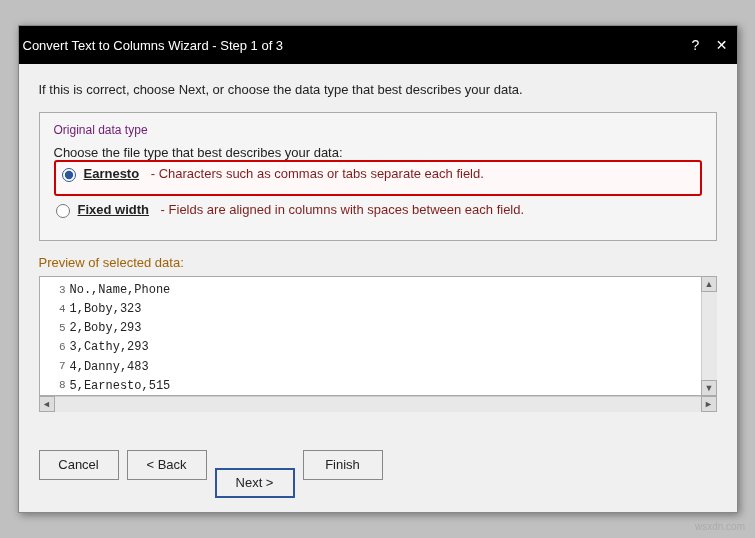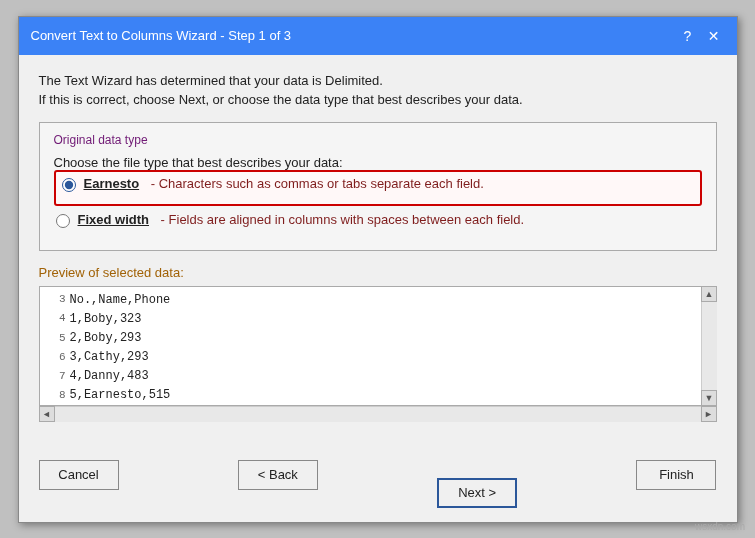--- a/index.html
+++ b/index.html
@@ -13,23 +13,23 @@
       font-family: 'Segoe UI', Arial, sans-serif;
       font-size: 13px;
     }
     .dialog {
       width: 720px;
       background: #f0f0f0;
       border: 1px solid #888;
       box-shadow: 2px 2px 8px rgba(0,0,0,0.4);
     }
     .title-bar {
-      background: #3b82f6;
+      background: #000000;
       color: white;
-      padding: 8px 12px;
+      padding: 8px 4px;
       display: flex;
       align-items: center;
       justify-content: space-between;
       font-size: 13px;
       font-weight: 400;
     }
     .title-bar-buttons {
       display: flex;
       gap: 4px;
     }
@@ -190,21 +190,21 @@
       color: #555;
       flex-shrink: 0;
     }
     .v-thumb-area {
       flex: 1;
       width: 100%;
       background: #e8e8e8;
     }
     .button-row {
       display: flex;
-      justify-content: space-between;
+      justify-content: flex-start;
       align-items: center;
       padding: 10px 20px 14px 20px;
       gap: 8px;
     }
     .btn {
       min-width: 80px;
       height: 30px;
       padding: 0 16px;
       background: #f0f0f0;
       border: 1px solid #888;
@@ -245,21 +245,20 @@
   <div class="title-bar">
     <span>Convert Text to Columns Wizard - Step 1 of 3</span>
     <div class="title-bar-buttons">
       <button class="title-btn">?</button>
       <button class="title-btn">✕</button>
     </div>
   </div>
 
   <div class="dialog-body">
     <div class="intro-text">
-      <div>The Text Wizard has determined that your data is Delimited.</div>
       <div>If this is correct, choose Next, or choose the data type that best describes your data.</div>
     </div>
 
     <div class="group-box">
       <div class="group-label">Original data type</div>
       <div class="radio-group-label">Choose the file type that best describes your data:</div>
 
       <div class="highlighted-row">
         <label class="radio-option">
           <input type="radio" name="datatype" checked="" style="">

